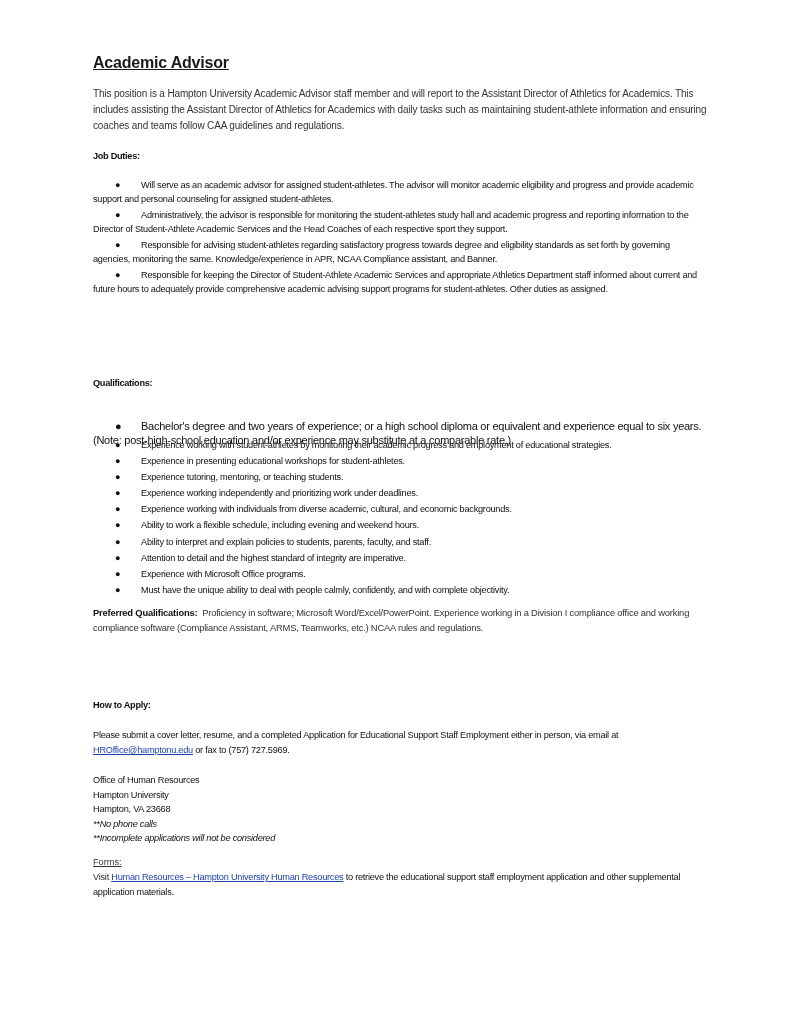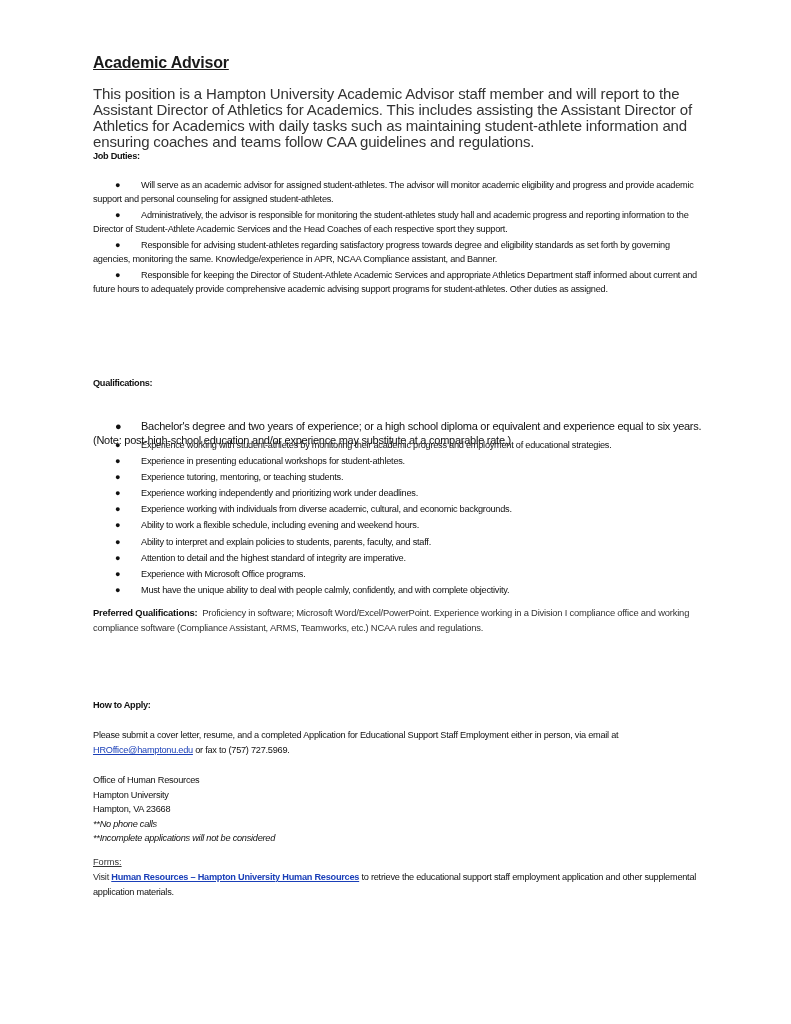--- a/index.html
+++ b/index.html
@@ -1,21 +1,21 @@
 <!DOCTYPE html>
 <html><head>
 <meta charset="utf-8">
 <style>
   html, body { margin: 0; padding: 0; background: #ffffff; }
   body { width: 791px; height: 1024px; position: relative; overflow: hidden;
          font-family: "Liberation Sans", sans-serif; color: #111; }
   .page { position: absolute; left: 0; top: 0; width: 791px; height: 1024px; background: #fff; }
   .title { position: absolute; left: 93px; top: 54px; font-size: 16px; font-weight: bold;
            text-decoration: underline; color: #1a1a1a; letter-spacing: -0.2px; }
-  .intro { position: absolute; left: 93px; top: 86px; width: 620px; font-size: 15px;
+  .intro { position: absolute; left: 93px; top: 86px; width: 620px; font-size: 10px;
            line-height: 16px; color: #333; letter-spacing: -0.15px; }
   .h { position: absolute; left: 93px; font-size: 9.2px; font-weight: bold; color: #111; letter-spacing: -0.3px; }
   .duties { position: absolute; left: 93px; top: 178px; width: 612px; font-size: 9.2px;
             line-height: 14px; letter-spacing: -0.25px; color: #111; }
   .duty { position: relative; margin-bottom: 2px; }
   .duty .bullet { display: inline-block; width: 26px; padding-left: 22px; box-sizing: content-box; }
   .qual-first { position: absolute; left: 93px; top: 419px; width: 612px; font-size: 11px;
                 line-height: 14px; letter-spacing: -0.25px; }
   .qual-first .bullet { display: inline-block; width: 26px; padding-left: 22px; }
   .quals { position: absolute; left: 93px; top: 437px; width: 620px; font-size: 9.2px;
@@ -28,21 +28,21 @@
   .apply { position: absolute; left: 93px; top: 728px; width: 620px; font-size: 9.2px;
            line-height: 15px; letter-spacing: -0.25px; }
   a { color: #1a3fb8; text-decoration: underline; }
   .addr { position: absolute; left: 93px; top: 773px; font-size: 9.2px; line-height: 14.5px;
           letter-spacing: -0.25px; }
   .addr .it { font-style: italic; }
   .forms-h { position: absolute; left: 93px; top: 857px; font-size: 9.2px; text-decoration: underline; color: #333; }
   .forms { position: absolute; left: 93px; top: 870px; width: 620px; font-size: 9.2px;
            line-height: 15px; letter-spacing: -0.25px; }
   .forms .lead { color: #333; }
-  .forms a { font-weight: bold; }
+  .forms a { font-weight: normal; }
 </style>
 </head>
 <body>
 
 <div class="page">
 
   <div class="title">Academic Advisor</div>
 
   <div class="intro">This position is a Hampton University Academic Advisor staff member and will report to the Assistant Director of Athletics for Academics. This includes assisting the Assistant Director of Athletics for Academics with daily tasks such as maintaining student-athlete information and ensuring coaches and teams follow CAA guidelines and regulations.</div>
 

